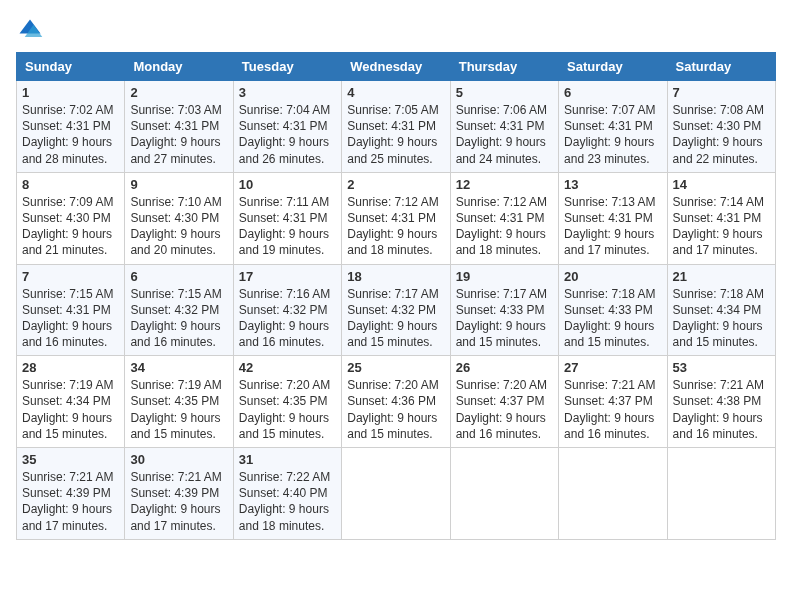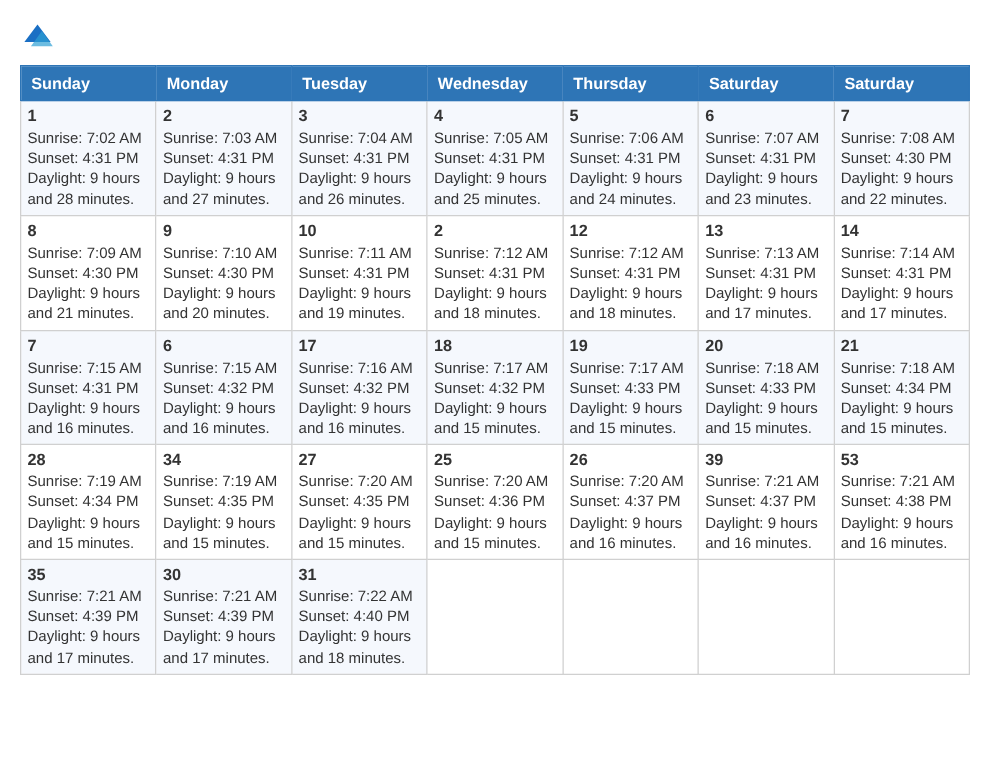--- a/index.html
+++ b/index.html
@@ -307,21 +307,21 @@
       </td>
         <td>
         <span class="day-number">34</span>
         <div class="cell-content">
           Sunrise: 7:19 AM<br>
           Sunset: 4:35 PM<br>
           Daylight: 9 hours and 15 minutes.
         </div>
       </td>
         <td>
-        <span class="day-number">27</span>
+        <span class="day-number">42</span>
         <div class="cell-content">
           Sunrise: 7:20 AM<br>
           Sunset: 4:35 PM<br>
           Daylight: 9 hours and 15 minutes.
         </div>
       </td>
         <td>
         <span class="day-number">25</span>
         <div class="cell-content">
           Sunrise: 7:20 AM<br>
@@ -331,21 +331,21 @@
       </td>
         <td>
         <span class="day-number">26</span>
         <div class="cell-content">
           Sunrise: 7:20 AM<br>
           Sunset: 4:37 PM<br>
           Daylight: 9 hours and 16 minutes.
         </div>
       </td>
         <td>
-        <span class="day-number">39</span>
+        <span class="day-number">27</span>
         <div class="cell-content">
           Sunrise: 7:21 AM<br>
           Sunset: 4:37 PM<br>
           Daylight: 9 hours and 16 minutes.
         </div>
       </td>
         <td>
         <span class="day-number">53</span>
         <div class="cell-content">
           Sunrise: 7:21 AM<br>

